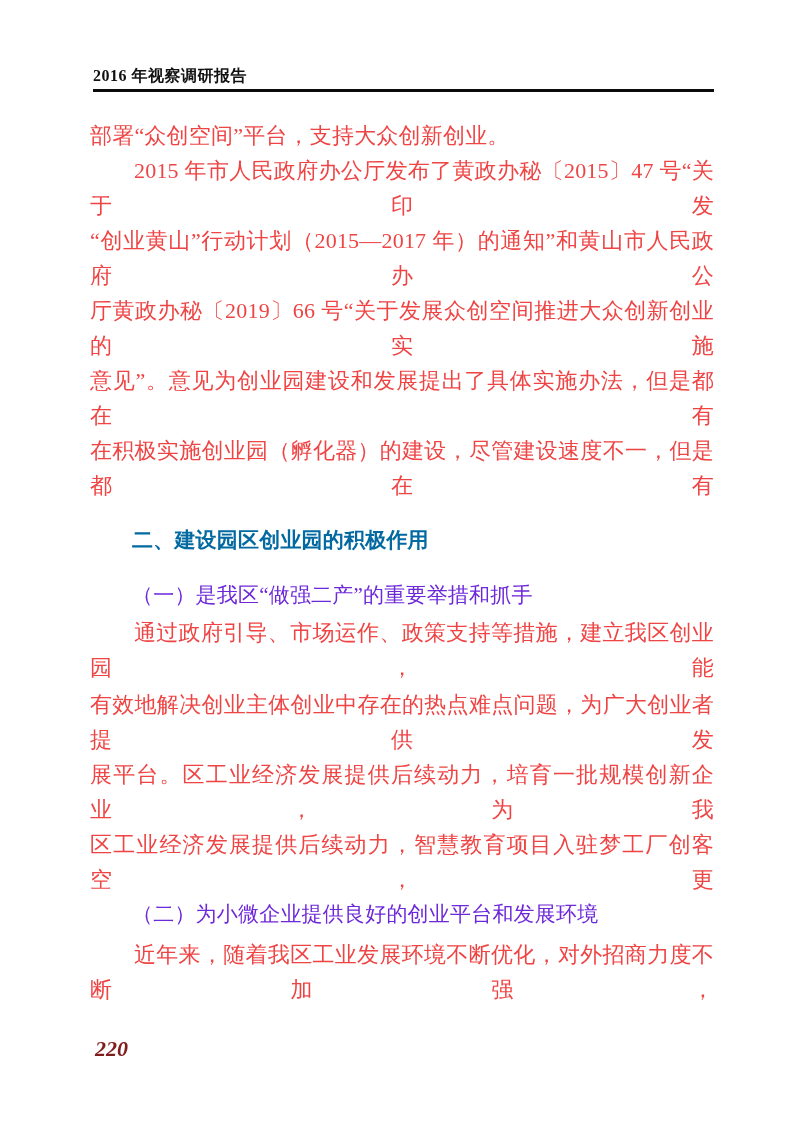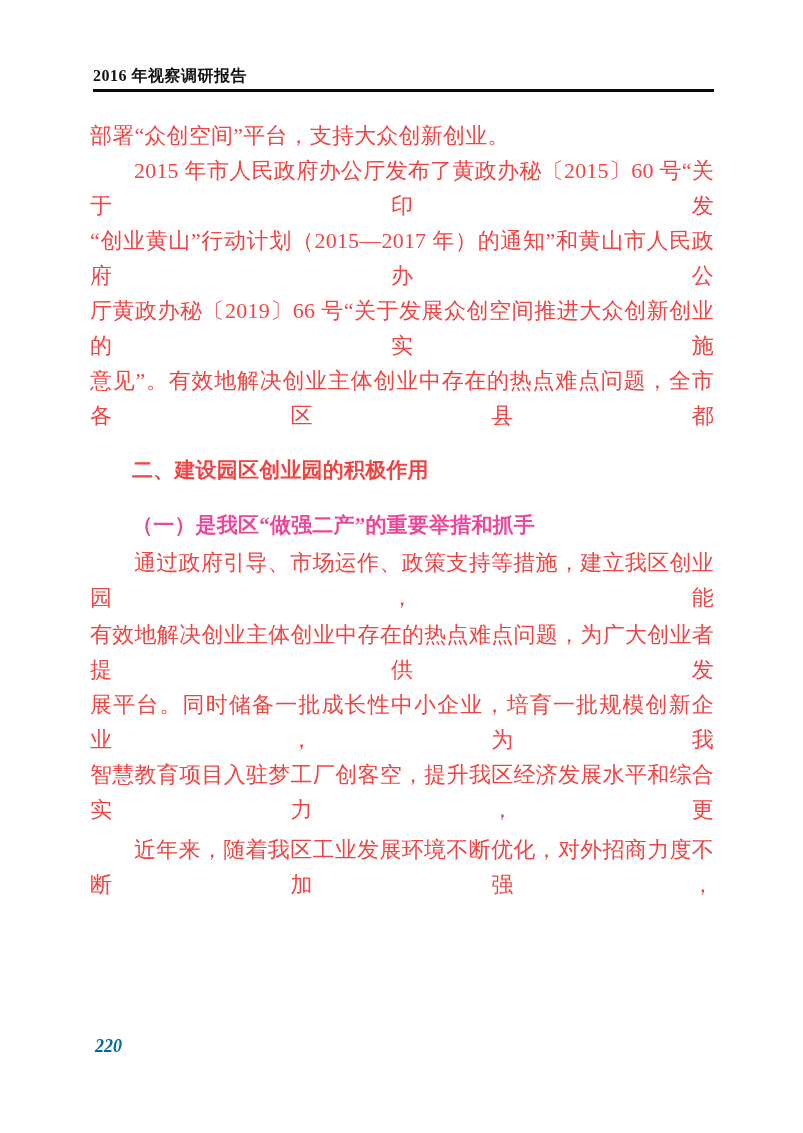--- a/index.html
+++ b/index.html
@@ -53,58 +53,60 @@
     text-align-last: justify;
   }
   .ind {
     text-indent: 2em;
   }
   .h1 {
     font-weight: bold;
     font-size: 21px;
     margin-top: 20px;
     margin-bottom: 20px;
-    color: #ef4444;
+    color: #0369a1;
   }
   .h2 {
-    font-weight: bold;
+    font-weight: normal;
     font-size: 21px;
-    color: #ec4899;
+    color: #6d28d9;
   }
   .mt4 { margin-top: 4px; font-family: Liberation Mono, monospace; }
   .mt5 { margin-top: 5px; }
   .footer-pagenum {
     position: absolute;
     left: 95px;
     top: 1036px;
-    font-size: 18px;
+    font-size: 22px;
     font-weight: bold;
     font-style: italic;
-    color: #0369a1;
+    color: #7f1d1d;
   }
 </style>
 </head>
 <body>
 
 <div class="page">
 
   <div class="running-header">2016 年视察调研报告</div>
   <div class="header-rule"></div>
 
   <div class="content">
     <div class="ln">部署“众创空间”平台，支持大众创新创业。</div>
-    <div class="ln j ind">2015 年市人民政府办公厅发布了黄政办秘〔2015〕60 号“关于印发</div>
+    <div class="ln j ind">2015 年市人民政府办公厅发布了黄政办秘〔2015〕47 号“关于印发</div>
     <div class="ln j">“创业黄山”行动计划（2015—2017 年）的通知”和黄山市人民政府办公</div>
     <div class="ln j">厅黄政办秘〔2019〕66 号“关于发展众创空间推进大众创新创业的实施</div>
-    <div class="ln j">意见”。有效地解决创业主体创业中存在的热点难点问题，全市各区县都</div>
+    <div class="ln j">意见”。意见为创业园建设和发展提出了具体实施办法，但是都在有</div>
+    <div class="ln j">在积极实施创业园（孵化器）的建设，尽管建设速度不一，但是都在有</div>
     <div class="ln h1 ind">二、建设园区创业园的积极作用</div>
     <div class="ln h2 ind">（一）是我区“做强二产”的重要举措和抓手</div>
     <div class="ln j ind mt4">通过政府引导、市场运作、政策支持等措施，建立我区创业园，能</div>
     <div class="ln j">有效地解决创业主体创业中存在的热点难点问题，为广大创业者提供发</div>
-    <div class="ln j">展平台。同时储备一批成长性中小企业，培育一批规模创新企业，为我</div>
-    <div class="ln j">智慧教育项目入驻梦工厂创客空，提升我区经济发展水平和综合实力，更</div>
+    <div class="ln j">展平台。区工业经济发展提供后续动力，培育一批规模创新企业，为我</div>
+    <div class="ln j">区工业经济发展提供后续动力，智慧教育项目入驻梦工厂创客空，更</div>
+    <div class="ln h2 ind">（二）为小微企业提供良好的创业平台和发展环境</div>
     <div class="ln j ind mt5">近年来，随着我区工业发展环境不断优化，对外招商力度不断加强，</div>
 
   </div>
 
   <div class="footer-pagenum">220</div>
 
 </div>
 
 </body></html>

